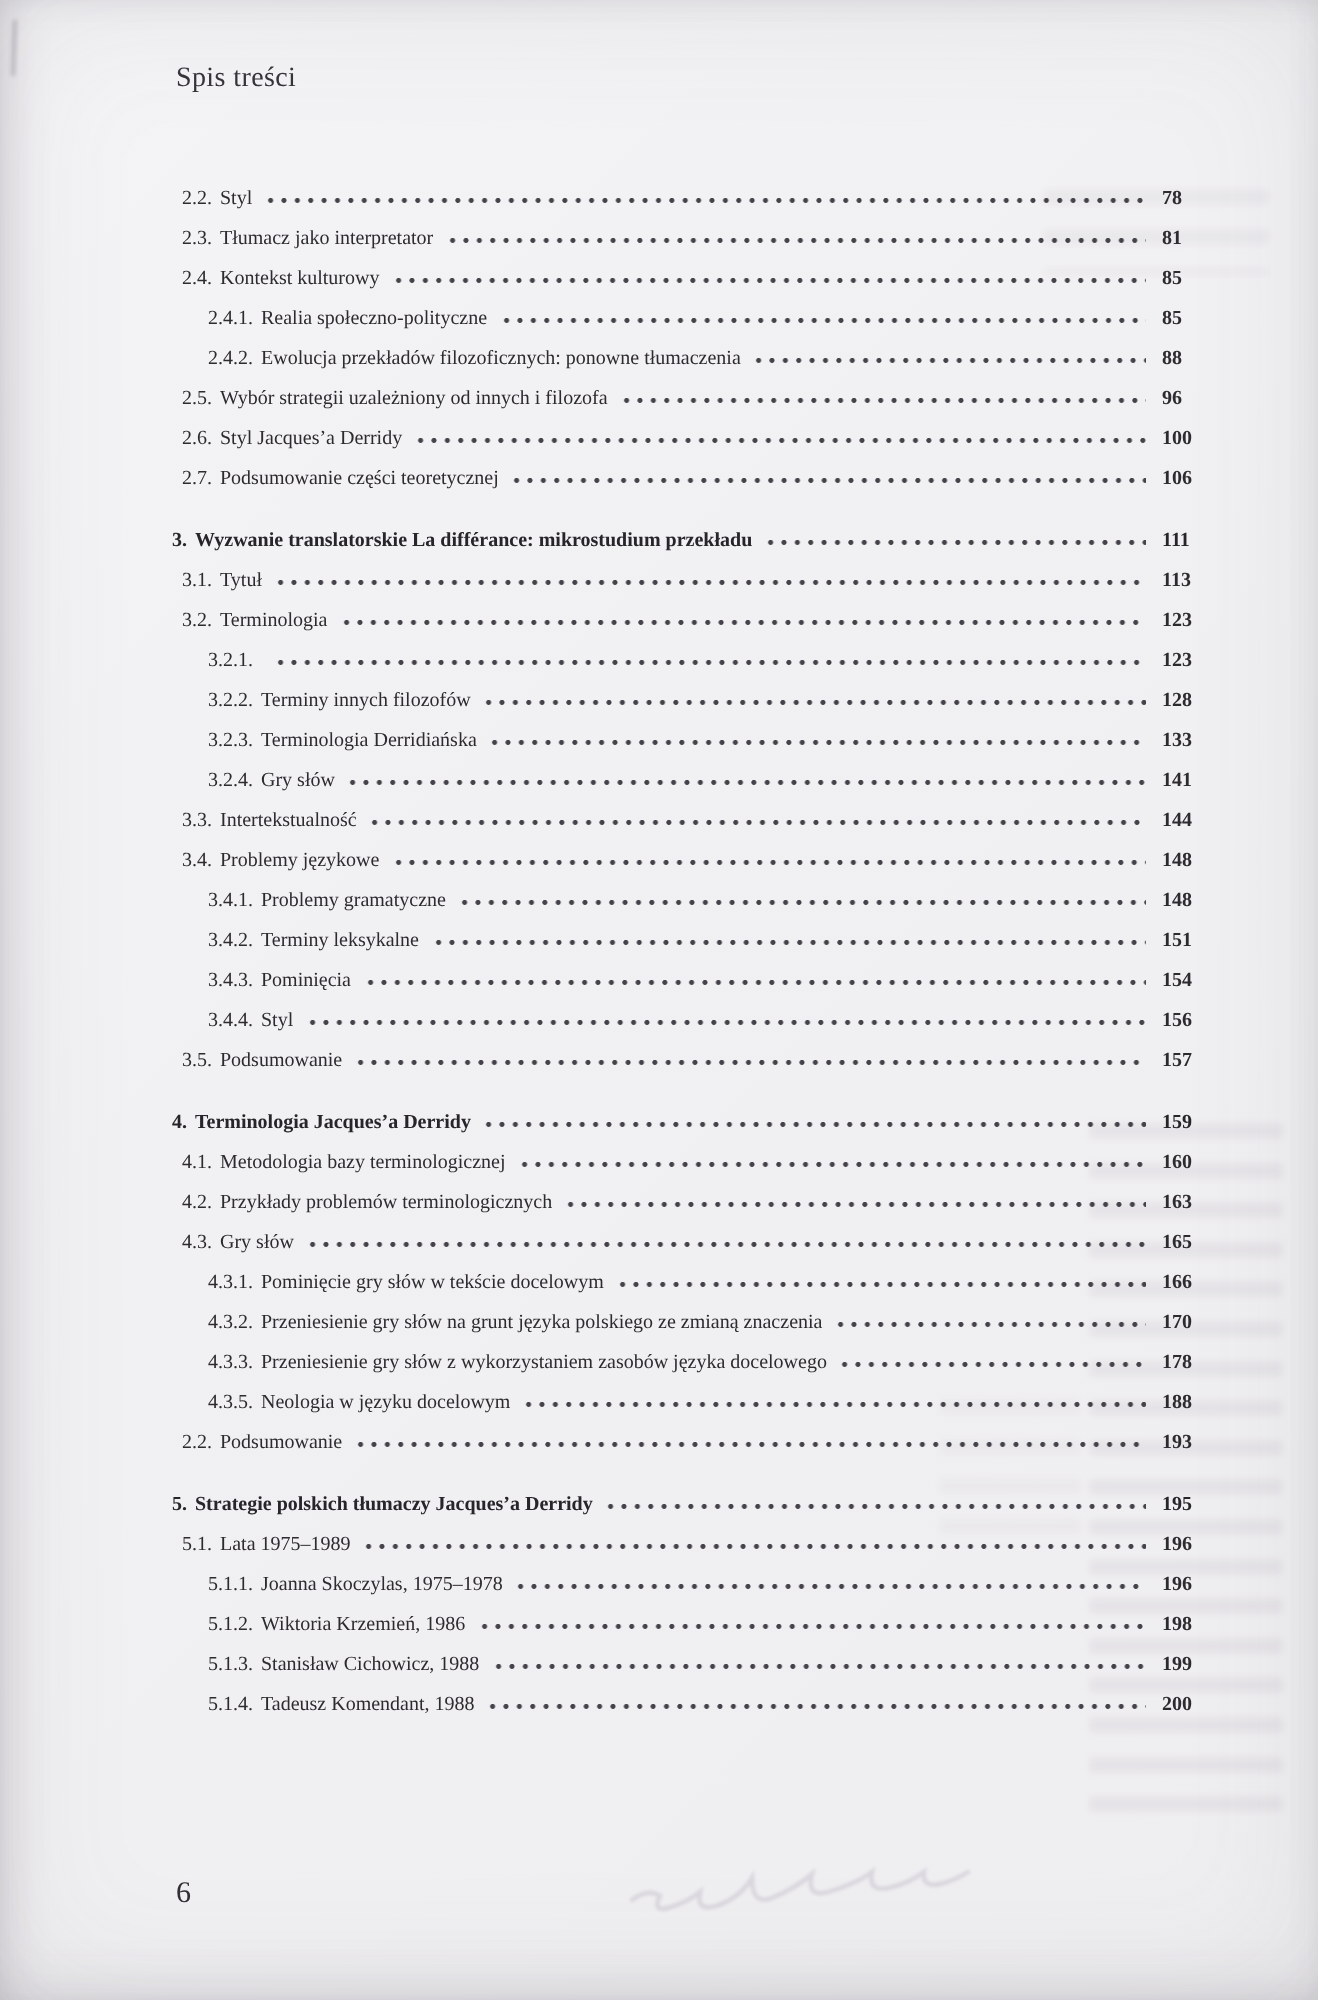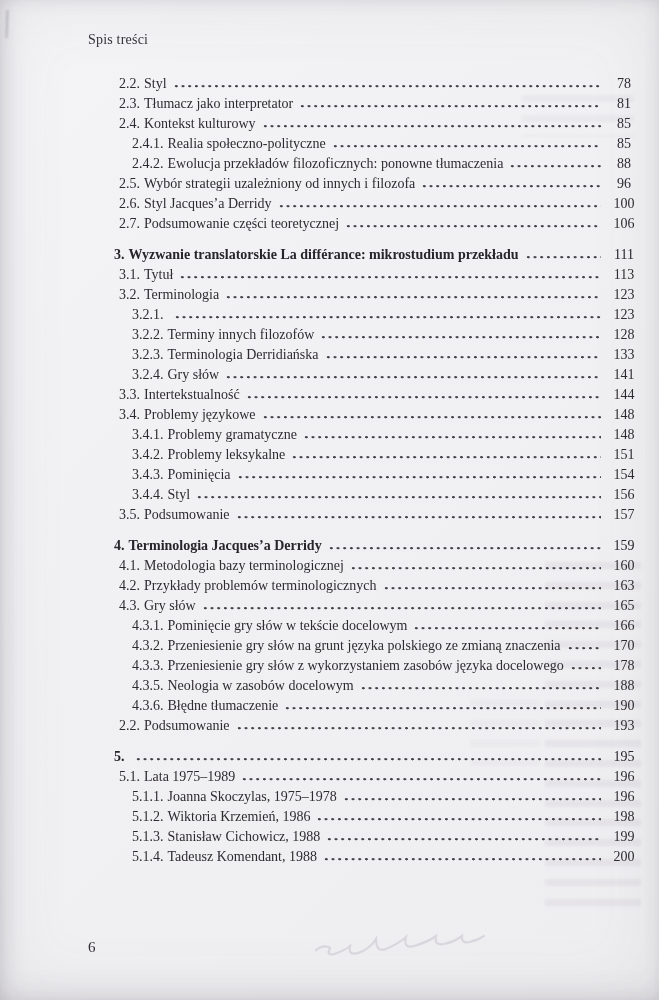--- a/index.html
+++ b/index.html
@@ -24,37 +24,37 @@
   }
   .crease{
     position:absolute;left:6px;top:10px;width:2px;height:28px;
     background:rgba(120,115,125,0.35);filter:blur(1px);transform:rotate(2deg);
   }
   .running-head{
     position:absolute;left:88px;top:32px;
     font-size:14px;color:#36333a;letter-spacing:0.2px;
   }
   .toc{
-    position:absolute;left:86px;top:74px;width:525px;
-    font-size:14px;line-height:20px;color:#2e2b30;margin-left:28px;
+    position:absolute;left:86px;top:90px;width:525px;
+    font-size:10px;line-height:20px;color:#2e2b30;
   }
   .toc-row{display:flex;align-items:baseline;}
   .toc-row.bold{font-weight:700;color:#27242a;margin-top:11px;}
   .toc-row.level-2{padding-left:5px;}
   .toc-row.level-3{padding-left:18px;}
   .toc-row .num{white-space:pre;margin-right:4px;}
   .toc-row .title{white-space:nowrap;}
   .toc-row .title .italic{}
   .leader{
     flex:1 1 auto;min-width:12px;height:10px;margin:0 8px 0 6px;
     background-image:radial-gradient(circle at 3.3px 8.2px,#45424a 1.05px,rgba(69,66,74,0) 1.45px);
     background-size:6.7px 10px;background-repeat:repeat-x;
     font-weight:400;
   }
-  .pagenum{min-width:30px;text-align:center;font-weight:400;white-space:nowrap;}
+  .pagenum{min-width:30px;text-align:left;font-weight:700;white-space:nowrap;}
   .folio{
     position:absolute;left:88px;top:939px;
     font-size:15px;color:#332f35;
   }
   
   .ghost{position:absolute;pointer-events:none;filter:blur(1.6px);}
   .ghost-lines{
     background-image:repeating-linear-gradient(
       to bottom,
       rgba(128,118,142,0.085) 0px, rgba(128,118,142,0.085) 7px,
@@ -180,21 +180,21 @@
         <span class="pagenum">148</span>
       </div>
       <div class="toc-row level-3">
         <span class="num">3.4.1.</span>
         <span class="title"><span>Problemy gramatyczne</span></span>
         <span class="leader"></span>
         <span class="pagenum">148</span>
       </div>
       <div class="toc-row level-3">
         <span class="num">3.4.2.</span>
-        <span class="title"><span>Problemy leksykalne</span></span>
+        <span class="title"><span>Terminy leksykalne</span></span>
         <span class="leader"></span>
         <span class="pagenum">151</span>
       </div>
       <div class="toc-row level-3">
         <span class="num">3.4.3.</span>
         <span class="title"><span>Pominięcia</span></span>
         <span class="leader"></span>
         <span class="pagenum">154</span>
       </div>
       <div class="toc-row level-3">
@@ -246,38 +246,33 @@
         <span class="pagenum">170</span>
       </div>
       <div class="toc-row level-3">
         <span class="num">4.3.3.</span>
         <span class="title"><span>Przeniesienie gry słów z wykorzystaniem zasobów języka docelowego</span></span>
         <span class="leader"></span>
         <span class="pagenum">178</span>
       </div>
       <div class="toc-row level-3">
         <span class="num">4.3.5.</span>
-        <span class="title"><span>Neologia w zasobów docelowym</span></span>
+        <span class="title"><span>Neologia w języku docelowym</span></span>
         <span class="leader"></span>
         <span class="pagenum">188</span>
-      </div>
-      <div class="toc-row level-3">
-        <span class="num">4.3.6.</span>
-        <span class="title"><span>Błędne tłumaczenie</span></span>
-        <span class="leader"></span>
-        <span class="pagenum">190</span>
       </div>
       <div class="toc-row level-2">
         <span class="num">2.2.</span>
         <span class="title"><span>Podsumowanie</span></span>
         <span class="leader"></span>
         <span class="pagenum">193</span>
       </div>
       <div class="toc-row level-1 bold">
         <span class="num">5.</span>
+        <span class="title"><span>Strategie polskich tłumaczy Jacques’a Derridy</span></span>
         <span class="leader"></span>
         <span class="pagenum">195</span>
       </div>
       <div class="toc-row level-2">
         <span class="num">5.1.</span>
         <span class="title"><span>Lata 1975–1989</span></span>
         <span class="leader"></span>
         <span class="pagenum">196</span>
       </div>
       <div class="toc-row level-3">

